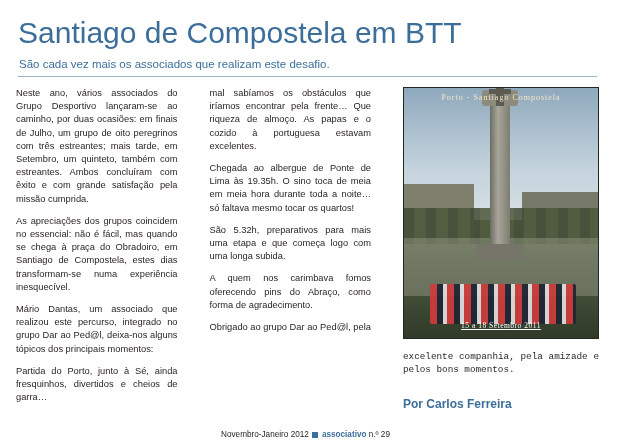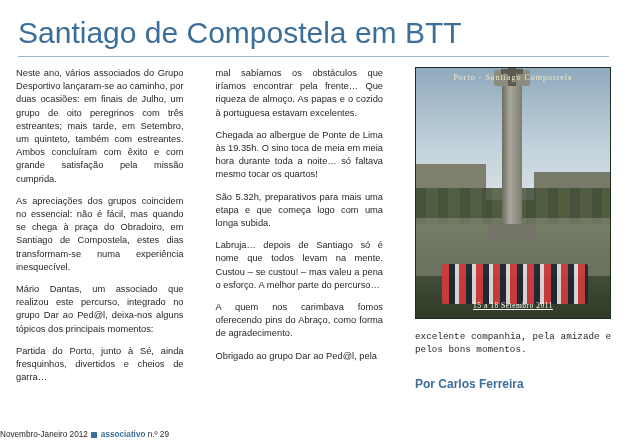--- a/index.html
+++ b/index.html
@@ -12,21 +12,21 @@
     background: #ffffff;
     font-family: "Liberation Sans", sans-serif;
     color: #231f20;
     overflow: hidden;
   }
   .page {
     position: relative;
     width: 627px;
     height: 446px;
     box-sizing: border-box;
-    padding: 14px 16px 0 16px;
+    padding: 14px 28px 0 16px;
   }
   .title {
     font-size: 30px;
     font-weight: normal;
     color: #3c6e9a;
     letter-spacing: 0px;
     line-height: 34px;
     margin: 2px 0 0 2px;
     white-space: nowrap;
   }
@@ -190,21 +190,21 @@
     margin-top: 22px;
     font-size: 12px;
     font-weight: bold;
     color: #3c6e9a;
   }
   .footer {
     position: absolute;
     left: 0;
     right: 16px;
     bottom: 7px;
-    text-align: left;
+    text-align: center;
     font-size: 8.2px;
     color: #231f20;
   }
   .footer .sq {
     display: inline-block;
     width: 6px;
     height: 6px;
     background: #3c6e9a;
     margin: 0 4px -1px 3px;
   }
@@ -212,36 +212,36 @@
     color: #3c6e9a;
     font-weight: bold;
   }
 </style>
 </head>
 <body>
 
 <div class="page">
 
   <h1 class="title">Santiago de Compostela em BTT</h1>
+  <div class="subtitle">São cada vez mais os associados que realizam este desafio.</div>
   <div class="rule"></div>
 
   <div class="columns">
 
     <div class="col col-left">
       <p>Neste ano, vários associados do Grupo Desportivo lançaram-se ao caminho, por duas ocasiões: em finais de Julho, um grupo de oito peregrinos com três estreantes; mais tarde, em Setembro, um quinteto, também com estreantes. Ambos concluíram com êxito e com grande satisfação pela missão cumprida.</p>
       <p>As apreciações dos grupos coincidem no essencial: não é fácil, mas quando se chega à praça do Obradoiro, em Santiago de Compostela, estes dias transformam-se numa experiência inesquecível.</p>
       <p>Mário Dantas, um associado que realizou este percurso, integrado no grupo Dar ao Ped@l, deixa-nos alguns tópicos dos principais momentos:</p>
       <p>Partida do Porto, junto à Sé, ainda fresquinhos, divertidos e cheios de garra…</p>
     </div>
 
     <div class="col col-middle">
       <p>mal sabíamos os obstáculos que iríamos encontrar pela frente… Que riqueza de almoço. As papas e o cozido à portuguesa estavam excelentes.</p>
       <p>Chegada ao albergue de Ponte de Lima às 19.35h. O sino toca de meia em meia hora durante toda a noite… só faltava mesmo tocar os quartos!</p>
       <p>São 5.32h, preparativos para mais uma etapa e que começa logo com uma longa subida.</p>
-      <p>Labruja… depois de Santiago só é nome que todos levam na mente. Custou – se custou! – mas valeu a pena o esforço. A melhor parte do percurso…</p>
       <p>A quem nos carimbava fomos oferecendo pins do Abraço, como forma de agradecimento.</p>
       <p>Obrigado ao grupo Dar ao Ped@l, pela</p>
     </div>
 
     <div class="col col-right">
       <div class="photo">
         <div class="sky"></div>
         <div class="ground"></div>
         <div class="building-l"></div>
         <div class="building-r"></div>

